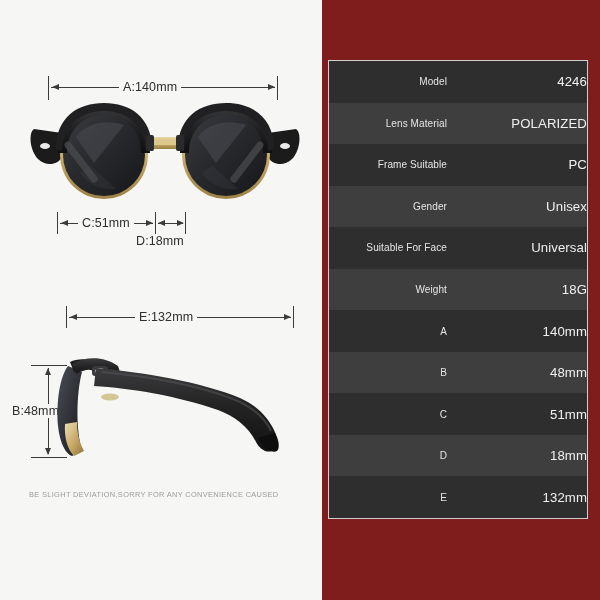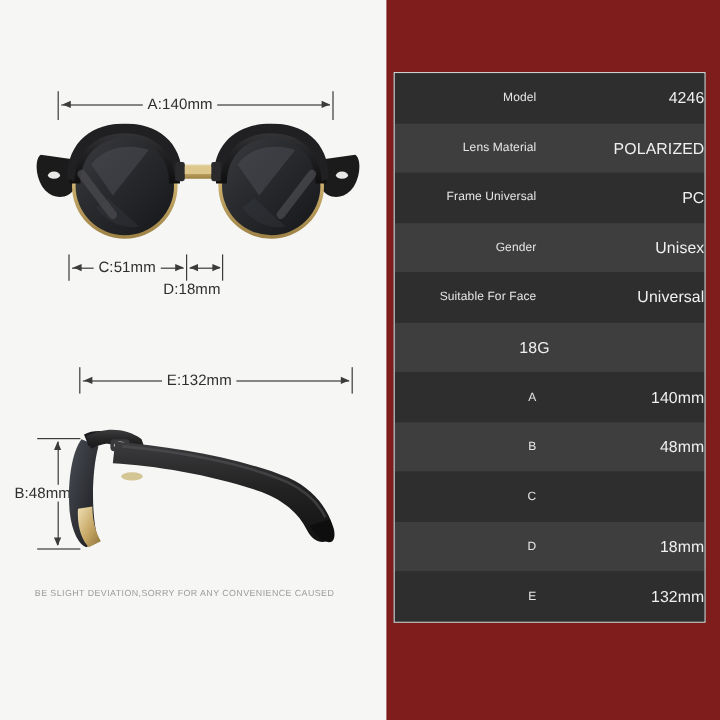--- a/index.html
+++ b/index.html
@@ -285,44 +285,46 @@
   <div class="spec-table" id="spec-table">
       <div class="spec-row odd">
         <div class="spec-label">Model</div>
         <div class="spec-value">4246</div>
       </div>
       <div class="spec-row even">
         <div class="spec-label">Lens Material</div>
         <div class="spec-value">POLARIZED</div>
       </div>
       <div class="spec-row odd">
-        <div class="spec-label">Frame Universal</div>
+        <div class="spec-label">Frame Suitable</div>
         <div class="spec-value">PC</div>
       </div>
       <div class="spec-row even">
         <div class="spec-label">Gender</div>
         <div class="spec-value">Unisex</div>
       </div>
       <div class="spec-row odd">
         <div class="spec-label">Suitable For Face</div>
         <div class="spec-value">Universal</div>
       </div>
       <div class="spec-row even">
+        <div class="spec-label">Weight</div>
         <div class="spec-value">18G</div>
       </div>
       <div class="spec-row odd">
         <div class="spec-label">A</div>
         <div class="spec-value">140mm</div>
       </div>
       <div class="spec-row even">
         <div class="spec-label">B</div>
         <div class="spec-value">48mm</div>
       </div>
       <div class="spec-row odd">
         <div class="spec-label">C</div>
+        <div class="spec-value">51mm</div>
       </div>
       <div class="spec-row even">
         <div class="spec-label">D</div>
         <div class="spec-value">18mm</div>
       </div>
       <div class="spec-row odd">
         <div class="spec-label">E</div>
         <div class="spec-value">132mm</div>
       </div>
     </div>

